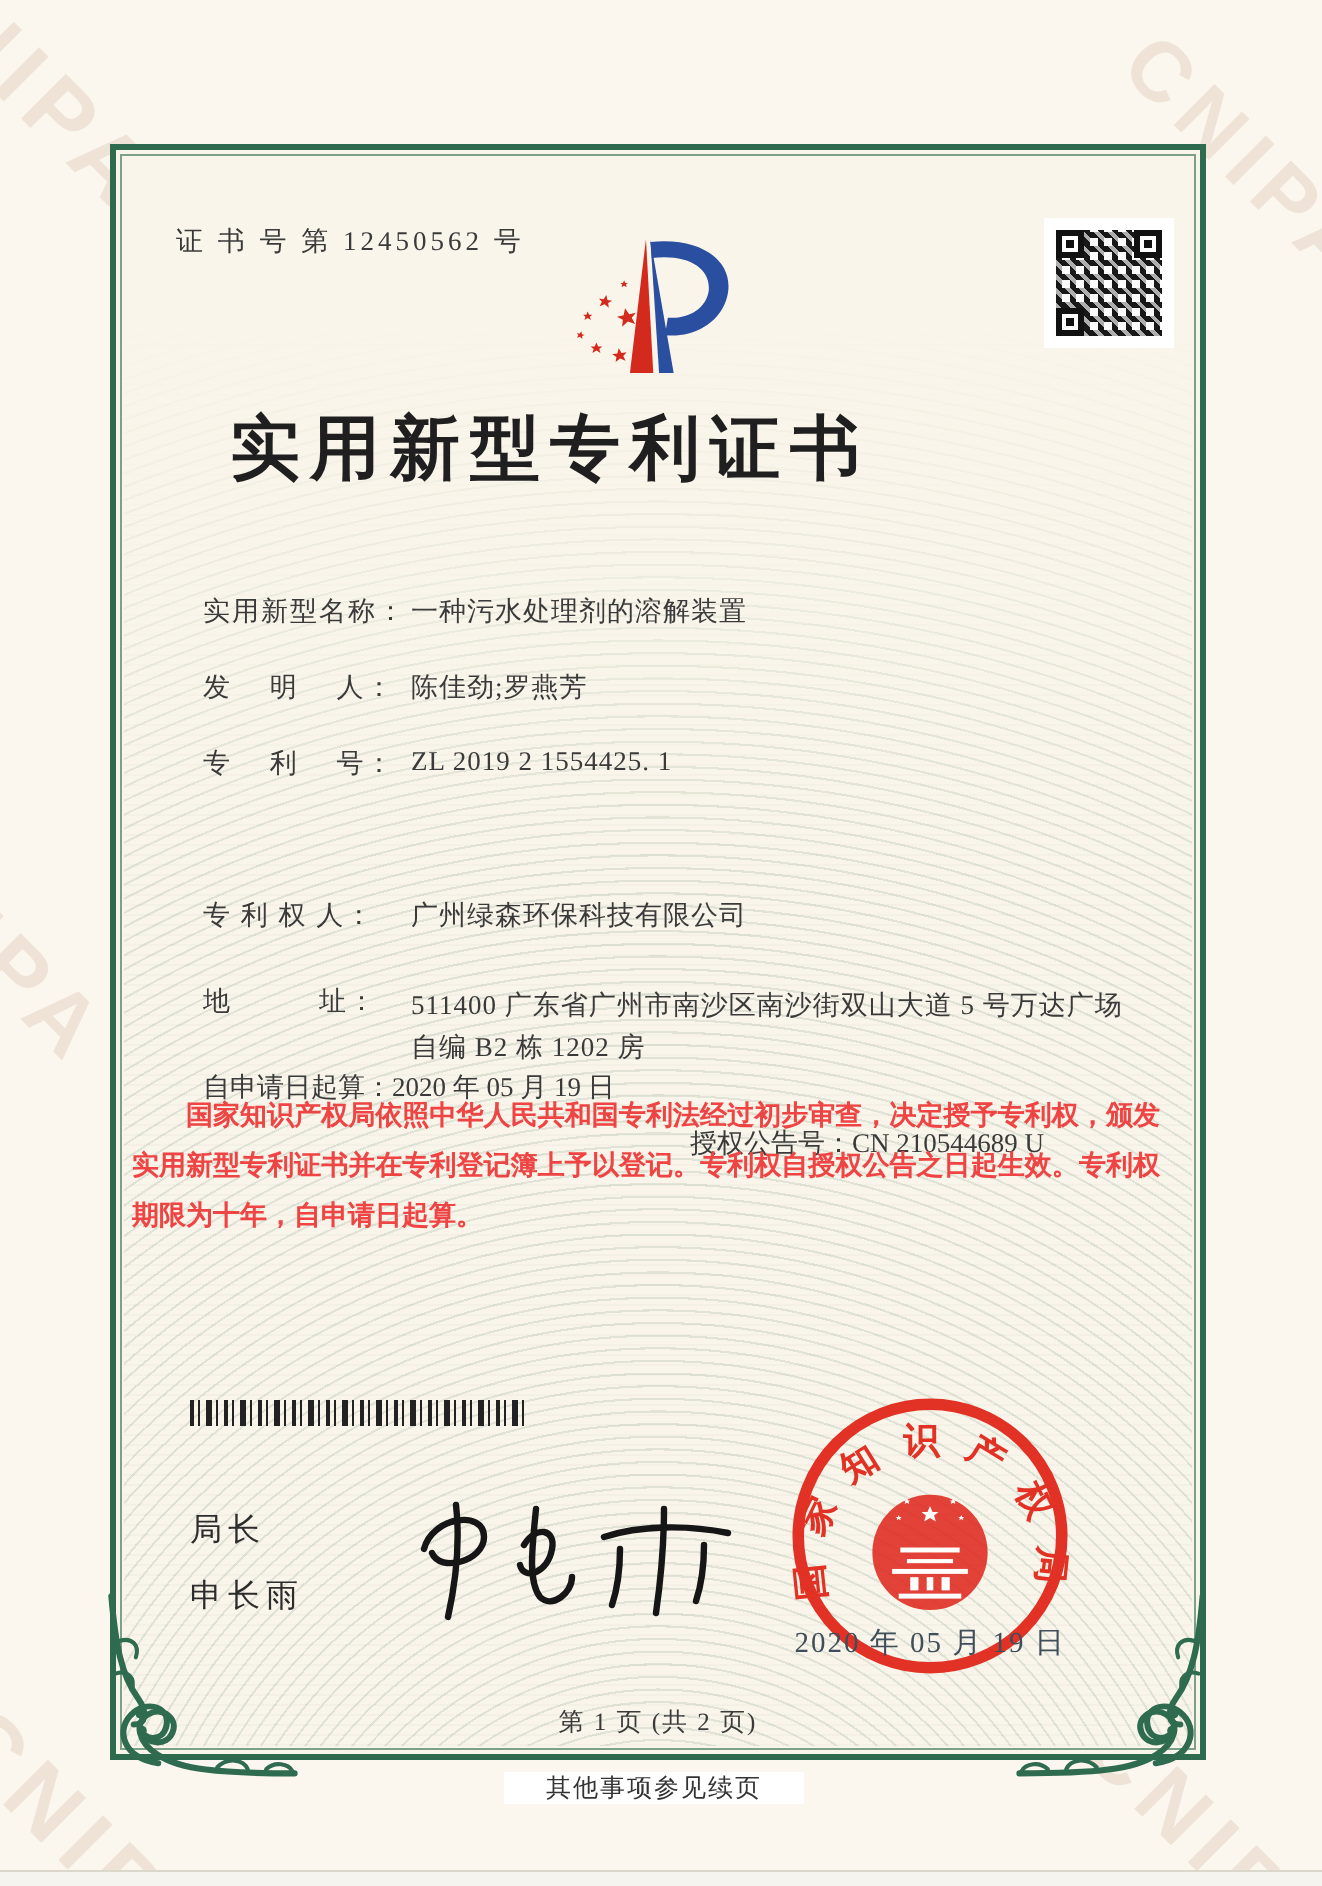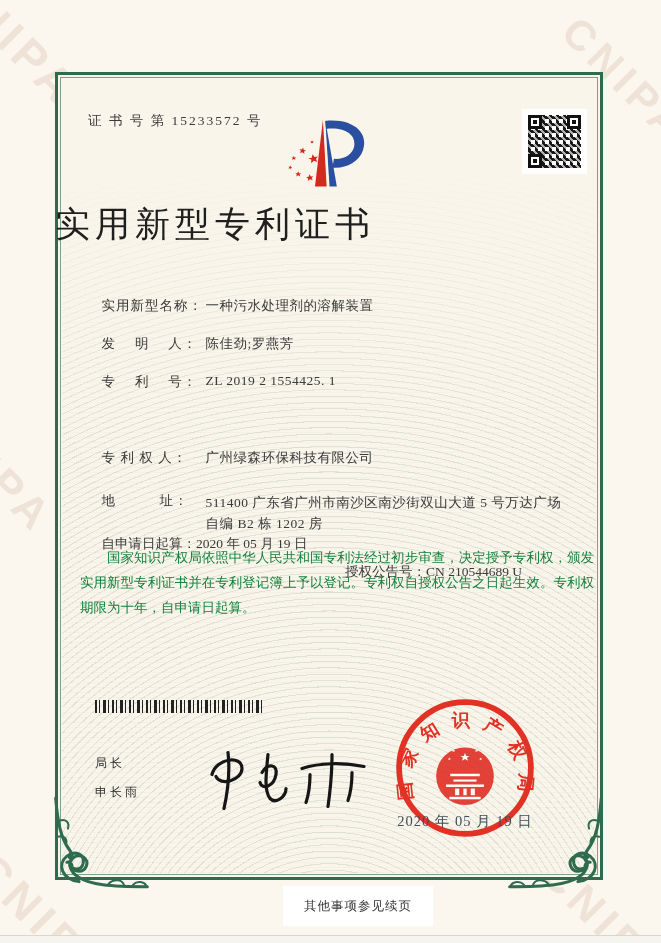--- a/index.html
+++ b/index.html
@@ -61,59 +61,59 @@
         background:
           repeating-linear-gradient(45deg, rgba(255,255,255,0.65) 0 2px, transparent 2px 5px),
           repeating-linear-gradient(0deg, #181818 0 3px, transparent 3px 7px),
           repeating-linear-gradient(90deg, #181818 0 3px, #fafafa 3px 7px); }
   .finder { position:absolute; width:14px; height:14px; border:3px solid #111;
             background:#fff; }
   .finder::after { content:""; position:absolute; left:2px; top:2px; width:4px;
                    height:4px; background:#111; }
   .finder.tl { left:0; top:0; } .finder.tr { right:0; top:0; } .finder.bl { left:0; bottom:0; }
 
-  .title { position:absolute; left:55px; top:201px; width:440px; text-align:left;
-           font-size:35px; font-weight:normal; letter-spacing:5px; color:#1f1f1f; z-index:3; }
+  .title { position:absolute; left:55px; top:201px; width:440px; text-align:center;
+           font-size:35px; font-weight:bold; letter-spacing:5px; color:#1f1f1f; z-index:3; }
 
   
   .row { position:absolute; left:88px; font-size:13.5px; white-space:pre; z-index:3; }
   .r1 { top:281px; } .r2 { top:319px; } .r3 { top:357px; }
   .r4 { top:395px; } .r5 { top:433px; } .r6 { top:476px; } .r7 { top:519px; }
   .flabel { display:inline-block; min-width:104px; letter-spacing:1px; vertical-align:top; }
   .fvalue { letter-spacing:0.5px; }
   .addr-value { display:inline-block; width:414px; white-space:pre-wrap; line-height:21px; }
   .g2 { position:absolute; left:257px; top:0; white-space:pre;margin-top:44px; }
 
   
-  .paras { position:absolute; left:80px; top:545px; width:514px; font-size:13.5px;
-           line-height:25px; text-align:justify; color:#15803d; z-index:3; }
+  .paras { position:absolute; left:66px; top:545px; width:514px; font-size:13.5px;
+           line-height:25px; text-align:justify; color:#ef4444; z-index:3;font-weight:bold; }
   .paras p { text-indent:2em; margin:0; }
 
   
   .barcode { position:absolute; left:95px; top:700px; width:168px; height:13px; z-index:3;
     background:repeating-linear-gradient(90deg,
       #222 0 2px, transparent 2px 4px, #222 4px 5px, transparent 5px 8px,
       #222 8px 11px, transparent 11px 13px, #222 13px 14px, transparent 14px 17px); }
   .director { position:absolute; left:95px; top:755px; z-index:3;
               font-family:"Liberation Sans","DejaVu Sans",sans-serif;
-              font-size:12px; color:#2c2c2c; letter-spacing:3px; }
+              font-size:16px; color:#2c2c2c; letter-spacing:3px; }
   .director .name { margin-top:12px; }
   .signature { position:absolute; left:198px; top:744px; width:190px; height:70px; z-index:4; }
 
   .seal { position:absolute; left:395px; top:698px; width:140px; height:140px;
           z-index:3; opacity:0.93; }
   .seal-date { position:absolute; left:395px; top:812px; width:140px; text-align:center;
                font-size:14.5px; letter-spacing:1px; color:#3f4e5a; z-index:4; }
 
   .page-info { position:absolute; left:55px; top:853px; width:548px; text-align:center;
                font-size:12.5px; letter-spacing:1px; z-index:3; }
 
-  .note-box { position:absolute; left:252px; top:886px; width:150px; height:40px;
+  .note-box { position:absolute; left:252px; top:886px; width:150px; height:16px;
               background:#ffffff; z-index:3; display:flex; align-items:center;
-              justify-content:center;margin-left:31px; }
+              justify-content:center; }
   .note-box span { font-size:12.5px; letter-spacing:1px; color:#333; }
 
   .bottom-strip { position:absolute; left:0; bottom:0; width:661px; height:8px;
                   background:#f6f4ef; border-top:1px solid #dcd7cb; z-index:3; }
 </style>
 </head>
 <body>
 
 <div class="page">
 
@@ -157,21 +157,21 @@
       <path d="M10,6 C12,30 15,45 23,56 C28,63 27,69 21,69"></path>
       <path d="M14,28 C20,26 24,30 22,36" stroke-width="2"></path>
       <path d="M12,44 C18,42 22,46 20,52" stroke-width="2"></path>
       <path d="M62,90 C67,85 75,86 77,91" stroke-width="2"></path>
       <path d="M86,91 C90,87 97,88 99,92" stroke-width="2"></path>
     </g>
     <circle cx="25" cy="72" r="2.4" fill="#2f6b4e"></circle>
     <circle cx="24" cy="64" r="2" fill="#2f6b4e"></circle>
   </svg>
 
-  <div class="cert-no">证 书 号 第 15233572 号</div>
+  <div class="cert-no">证 书 号 第 12450562 号</div>
 
   <svg class="logo" viewBox="0 0 140 100">
     <path d="M62,6 C100,2 122,22 114,46 C108,64 88,72 72,70 L74,58 C88,59 100,52 102,40 C104,24 88,14 63,17 Z" fill="#2b4fa0"></path>
     <path d="M59,4 L48,96 L64,96 Z" fill="#d4291d"></path>
     <path d="M62,4 L68,96 L78,96 Z" fill="#2b4fa0"></path>
     <path d="M60.5,4 L66,96" stroke="#faf5ea" stroke-width="2.2" fill="none"></path>
     <g fill="#d4291d">
       <use href="#star" transform="translate(46,58) scale(0.66) rotate(-12)"></use>
       <use href="#star" transform="translate(31,47) scale(0.46) rotate(10)"></use>
       <use href="#star" transform="translate(19,57) scale(0.32)"></use>
@@ -258,18 +258,19 @@
         <rect x="62" y="105" width="46" height="3"></rect>
         <rect x="73" y="110" width="5" height="8"></rect>
         <rect x="83" y="110" width="4" height="8"></rect>
         <rect x="92" y="110" width="5" height="8"></rect>
         <rect x="66" y="120" width="38" height="3"></rect>
       </g>
     </g>
   </svg>
   <div class="seal-date">2020 年 05 月 19 日</div>
 
+  <div class="page-info">第 1 页 (共 2 页)</div>
   <div class="note-box">
     <span>其他事项参见续页</span>
   </div>
   <div class="bottom-strip"></div>
 
 </div>
 
 </body></html>

